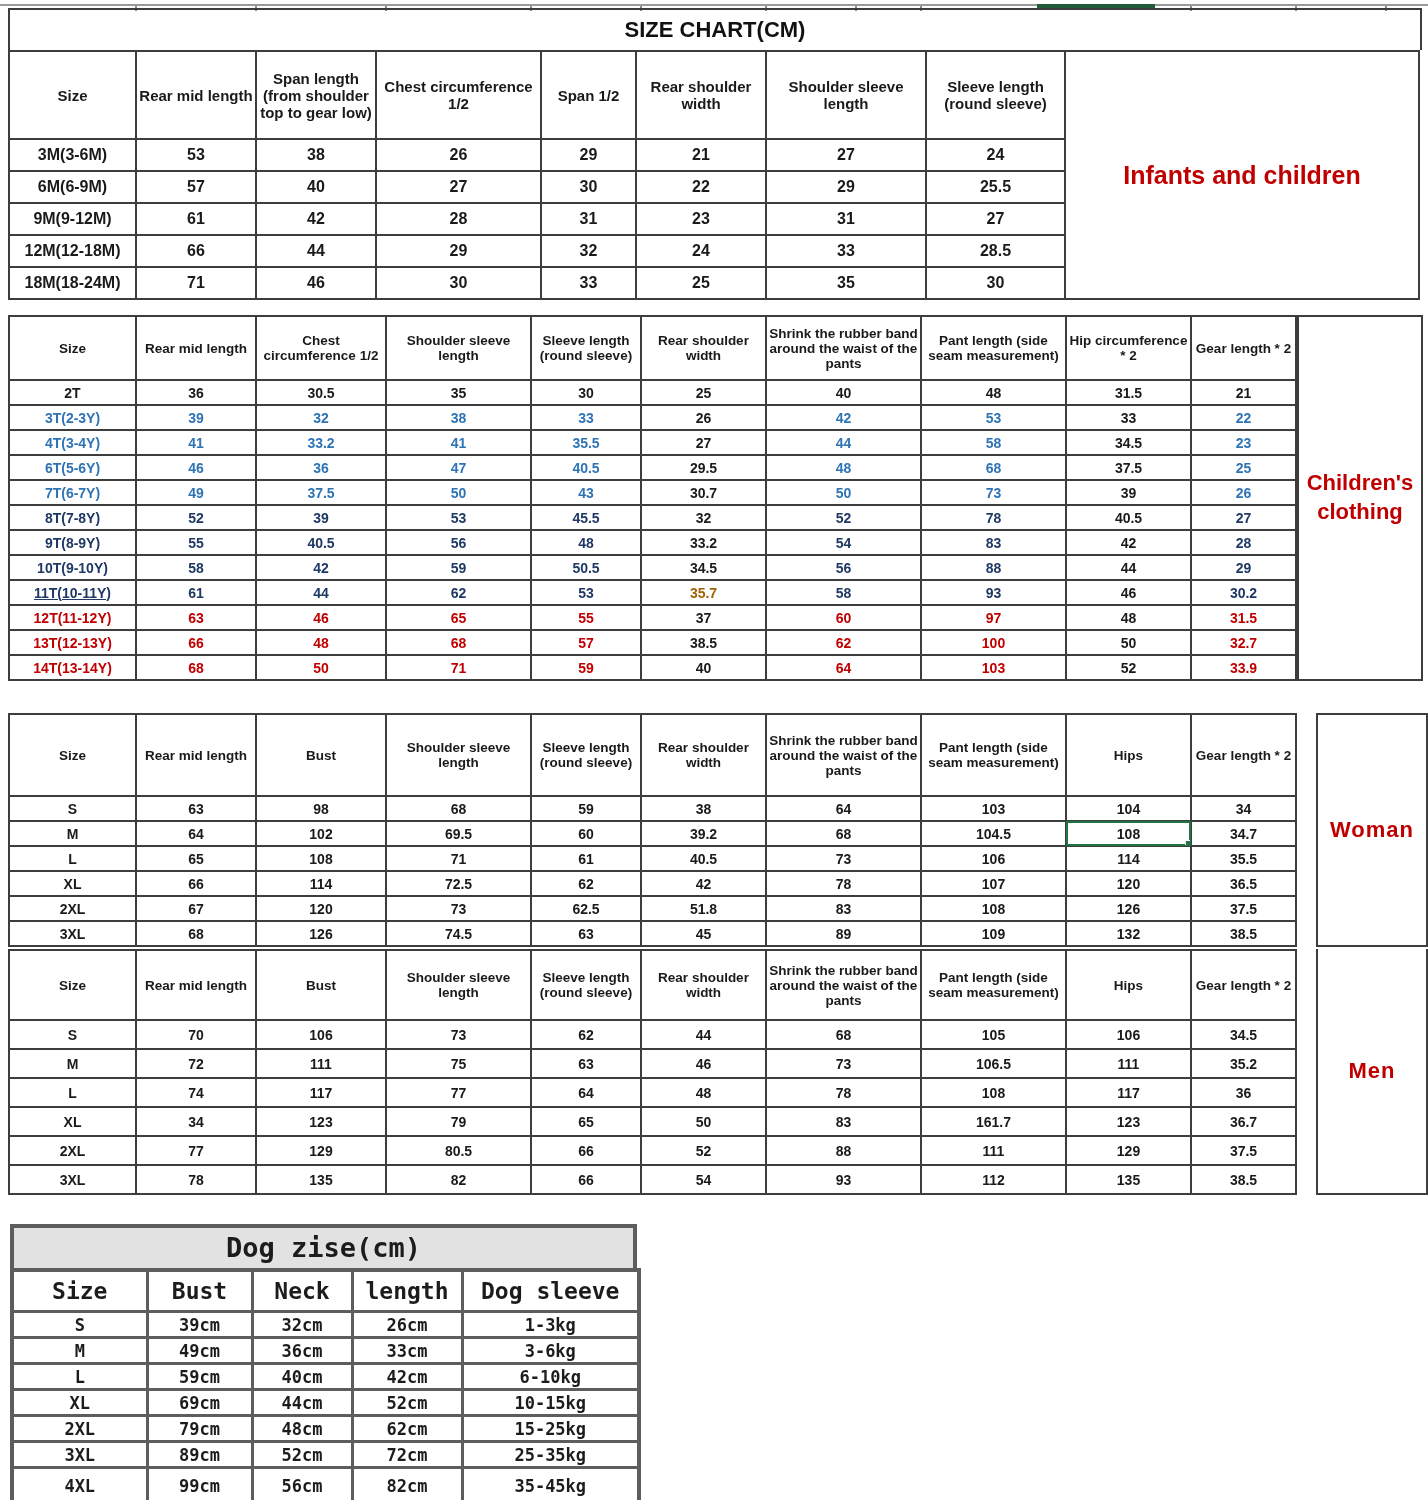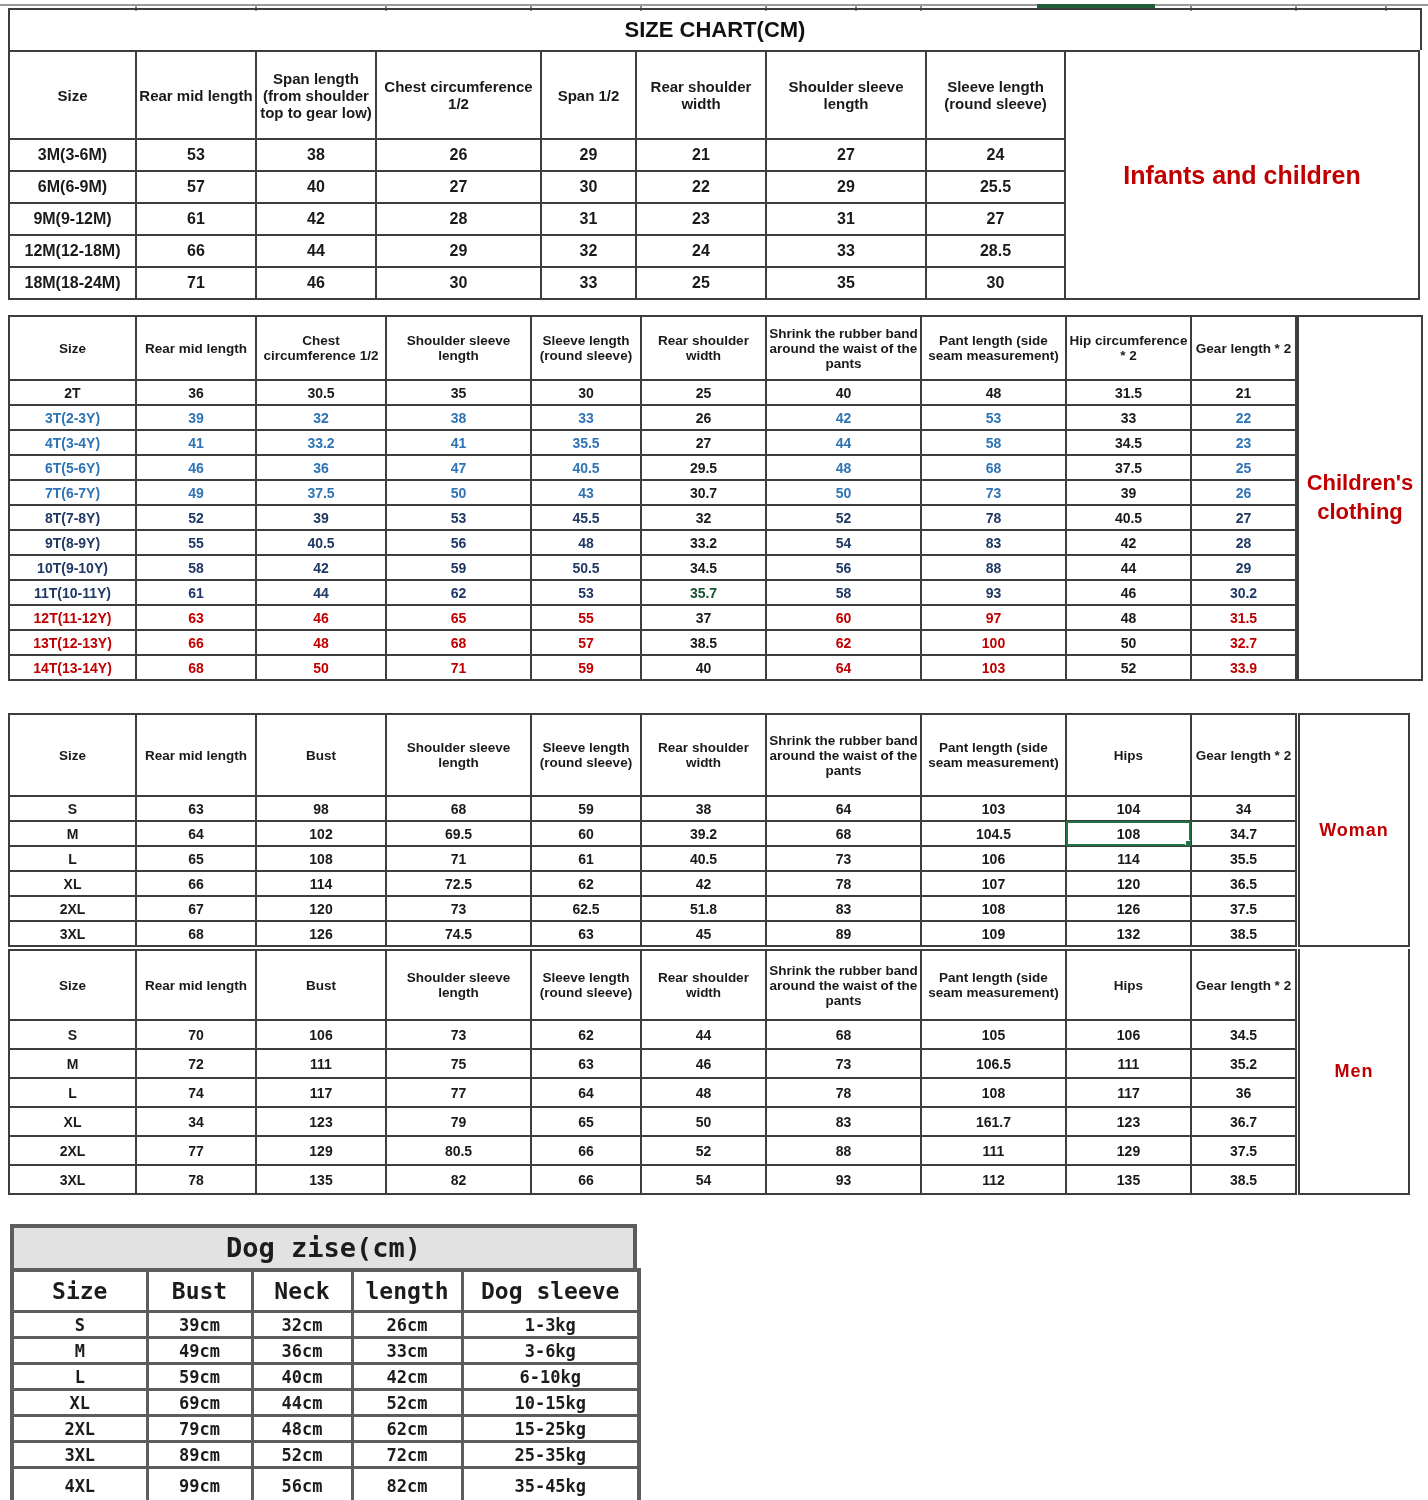--- a/index.html
+++ b/index.html
@@ -41,21 +41,21 @@
   .side-children{width:122px;margin-left:0;font-size:22px;line-height:1.3;}
   
   .t3-wrap{position:absolute;left:8px;top:713px;display:flex;align-items:stretch;}
   .t4-wrap{position:absolute;left:8px;top:949px;display:flex;align-items:stretch;}
   #t3 th,#t4 th{font-size:13.5px;}
   #t3 th{height:80px;}
   #t4 th{height:68px;}
   #t3 td,#t4 td{font-size:14px;}
   #t3 tbody tr{height:25px;}
   #t4 tbody tr{height:29px;}
-  .side-woman,.side-men{width:108px;margin-left:1px;font-size:18px;letter-spacing:1px;}
+  .side-woman,.side-men{width:108px;margin-left:19px;font-size:22px;letter-spacing:1px;}
   .side-men{border-top:none;}
   
   td.sel{position:relative;outline:2px solid #217346;outline-offset:-2px;}
   td.sel::after{
     content:"";position:absolute;right:-3px;bottom:-3px;width:6px;height:6px;
     background:#217346;border:1px solid #fff;
   }
   
   .dog-wrap{position:absolute;left:10px;top:1224px;}
   table.dog{border-collapse:collapse;table-layout:fixed;border:4px solid #5d5d5d;background:#fff;}
@@ -293,26 +293,26 @@
           <td style="color: rgb(31, 56, 100);">42</td>
           <td style="color: rgb(31, 56, 100);">59</td>
           <td style="color: rgb(31, 56, 100);">50.5</td>
           <td style="color: rgb(26, 26, 26);">34.5</td>
           <td style="color: rgb(31, 56, 100);">56</td>
           <td style="color: rgb(31, 56, 100);">88</td>
           <td style="color: rgb(26, 26, 26);">44</td>
           <td style="color: rgb(31, 56, 100);">29</td>
         </tr>
         <tr>
-          <td style="color: rgb(31, 56, 100);">11T(10-11Y)</td>
+          <td style="color: rgb(31, 56, 100); text-decoration: underline;">11T(10-11Y)</td>
           <td style="color: rgb(31, 56, 100);">61</td>
           <td style="color: rgb(31, 56, 100);">44</td>
           <td style="color: rgb(31, 56, 100);">62</td>
           <td style="color: rgb(31, 56, 100);">53</td>
-          <td style="color: #14532d;">35.7</td>
+          <td style="color: #a16207;">35.7</td>
           <td style="color: rgb(31, 56, 100);">58</td>
           <td style="color: rgb(31, 56, 100);">93</td>
           <td style="color: rgb(26, 26, 26);">46</td>
           <td style="color: rgb(31, 56, 100);">30.2</td>
         </tr>
         <tr>
           <td style="color: rgb(192, 0, 0);">12T(11-12Y)</td>
           <td style="color: rgb(192, 0, 0);">63</td>
           <td style="color: rgb(192, 0, 0);">46</td>
           <td style="color: rgb(192, 0, 0);">65</td>

